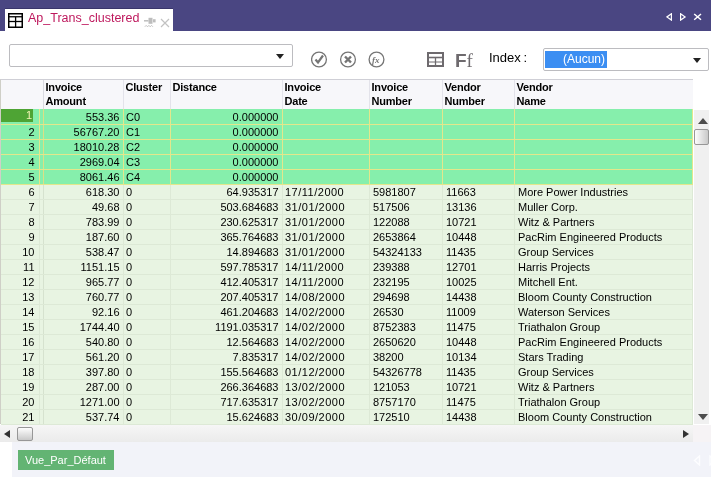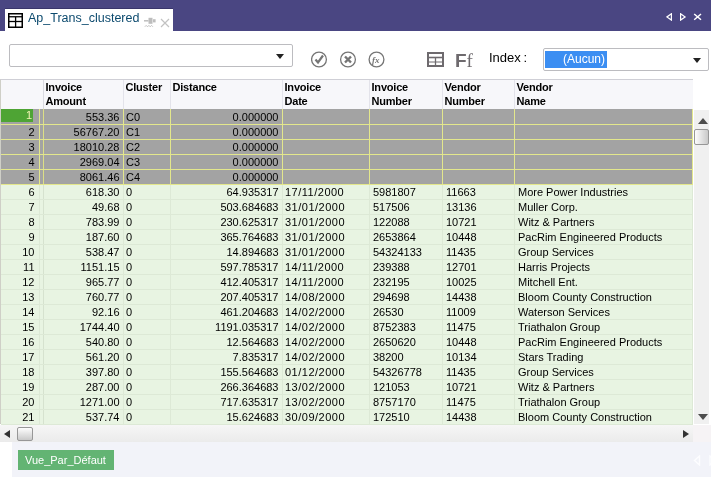--- a/index.html
+++ b/index.html
@@ -3,21 +3,21 @@
 <meta charset="utf-8">
 <style>
   * { margin:0; padding:0; box-sizing:border-box; }
   html,body { width:711px; height:477px; overflow:hidden; font-family:"Liberation Sans",sans-serif; background:#fff; }
   #app { position:relative; width:711px; height:477px; background:#fff; }
 
   
   #titlebar { position:absolute; left:0; top:0; width:711px; height:31px; background:#4a4682; }
   #tab { position:absolute; left:5px; top:8px; width:168px; height:23px; background:#fff; border-top:1px solid #39356b; }
   #tab .ticon { position:absolute; left:3px; top:4px; }
-  #tab .tlabel { position:absolute; left:23px; top:2px; font-size:12.5px; color:#0c4a6e; white-space:nowrap;text-align:right; }
+  #tab .tlabel { position:absolute; left:23px; top:2px; font-size:12.5px; color:#be185d; white-space:nowrap;text-align:right; }
   #tab .pin { position:absolute; left:139px; top:8px; }
   #tab .tclose { position:absolute; left:155px; top:9px; }
   .navicons { position:absolute; right:8px; top:11px; }
 
   
   #toolbar { position:absolute; left:0; top:31px; width:618px; height:48px; background:#fff; }
   .combo { position:absolute; background:#fff; border:1px solid #bcbcc0; border-radius:2px; }
   #combo1 { left:9px; top:13px; width:284px; height:23px; }
   #combo2 { left:543px; top:17px; width:166px; height:23px; }
   .caret { position:absolute; width:0; height:0; border-left:4px solid transparent; border-right:4px solid transparent; border-top:5px solid #222; }
@@ -30,21 +30,21 @@
   .ff .f2 { font-size:19px; font-family:"Liberation Serif",serif; }
 
   
   #grid { position:absolute; left:0; top:79px; width:693px; height:345px; border-top:1px solid #cfcfd6; border-left:1px solid #cfcfc7; border-bottom:1px solid #c4c8c0; }
   table { border-collapse:collapse; table-layout:fixed; width:584px; }
   td,th { overflow:hidden; white-space:nowrap; font-size:11px; padding:0; vertical-align:middle; }
   thead th { background:#f7f7fa; color:#000; font-weight:bold; text-align:left; height:29px; vertical-align:top; padding-top:0px; line-height:14px; letter-spacing:-0.2px; border-right:1px solid #e3e3ea; }
   thead th.noline { border-right:1px solid #f7f7fa; }
   thead th.gut { border-left:1px solid #d9d9e0; border-right:1px solid #d9d9e0; }
   tbody td { height:15px; padding-top:1px; }
-  tr.y td { background:#a3a3a3; border-bottom:1px solid #e3e78c; border-right:1px solid #e3e78c; }
+  tr.y td { background:#86efac; border-bottom:1px solid #e3e78c; border-right:1px solid #e3e78c; }
   tr.g td { background:#e8f4e2; border-bottom:1px solid #dde9d6; border-right:1px solid #dde9d6; }
   tr.y td.gut { border-left:1px solid #dcdf85; border-right:1px solid #dcdf85; }
   tr.g td.gut { border-left:1px solid #d6e2cf; border-right:1px solid #d6e2cf; }
   td.rn { text-align:right; padding-right:4px; color:#000; }
   td.num { text-align:right; padding-right:3px; }
   td.txt { text-align:left; padding-left:2.5px; }
   td.date { letter-spacing:0.5px; }
   td.pl5 { padding-left:3.5px; }
   th.pad { padding-left:2px; }
   .grnblk { position:absolute; left:0px; top:29px; width:32px; height:13px; background:#4ea434; color:#f4f4b4; font-size:11px; text-align:right; padding-right:1px; line-height:13px; }

